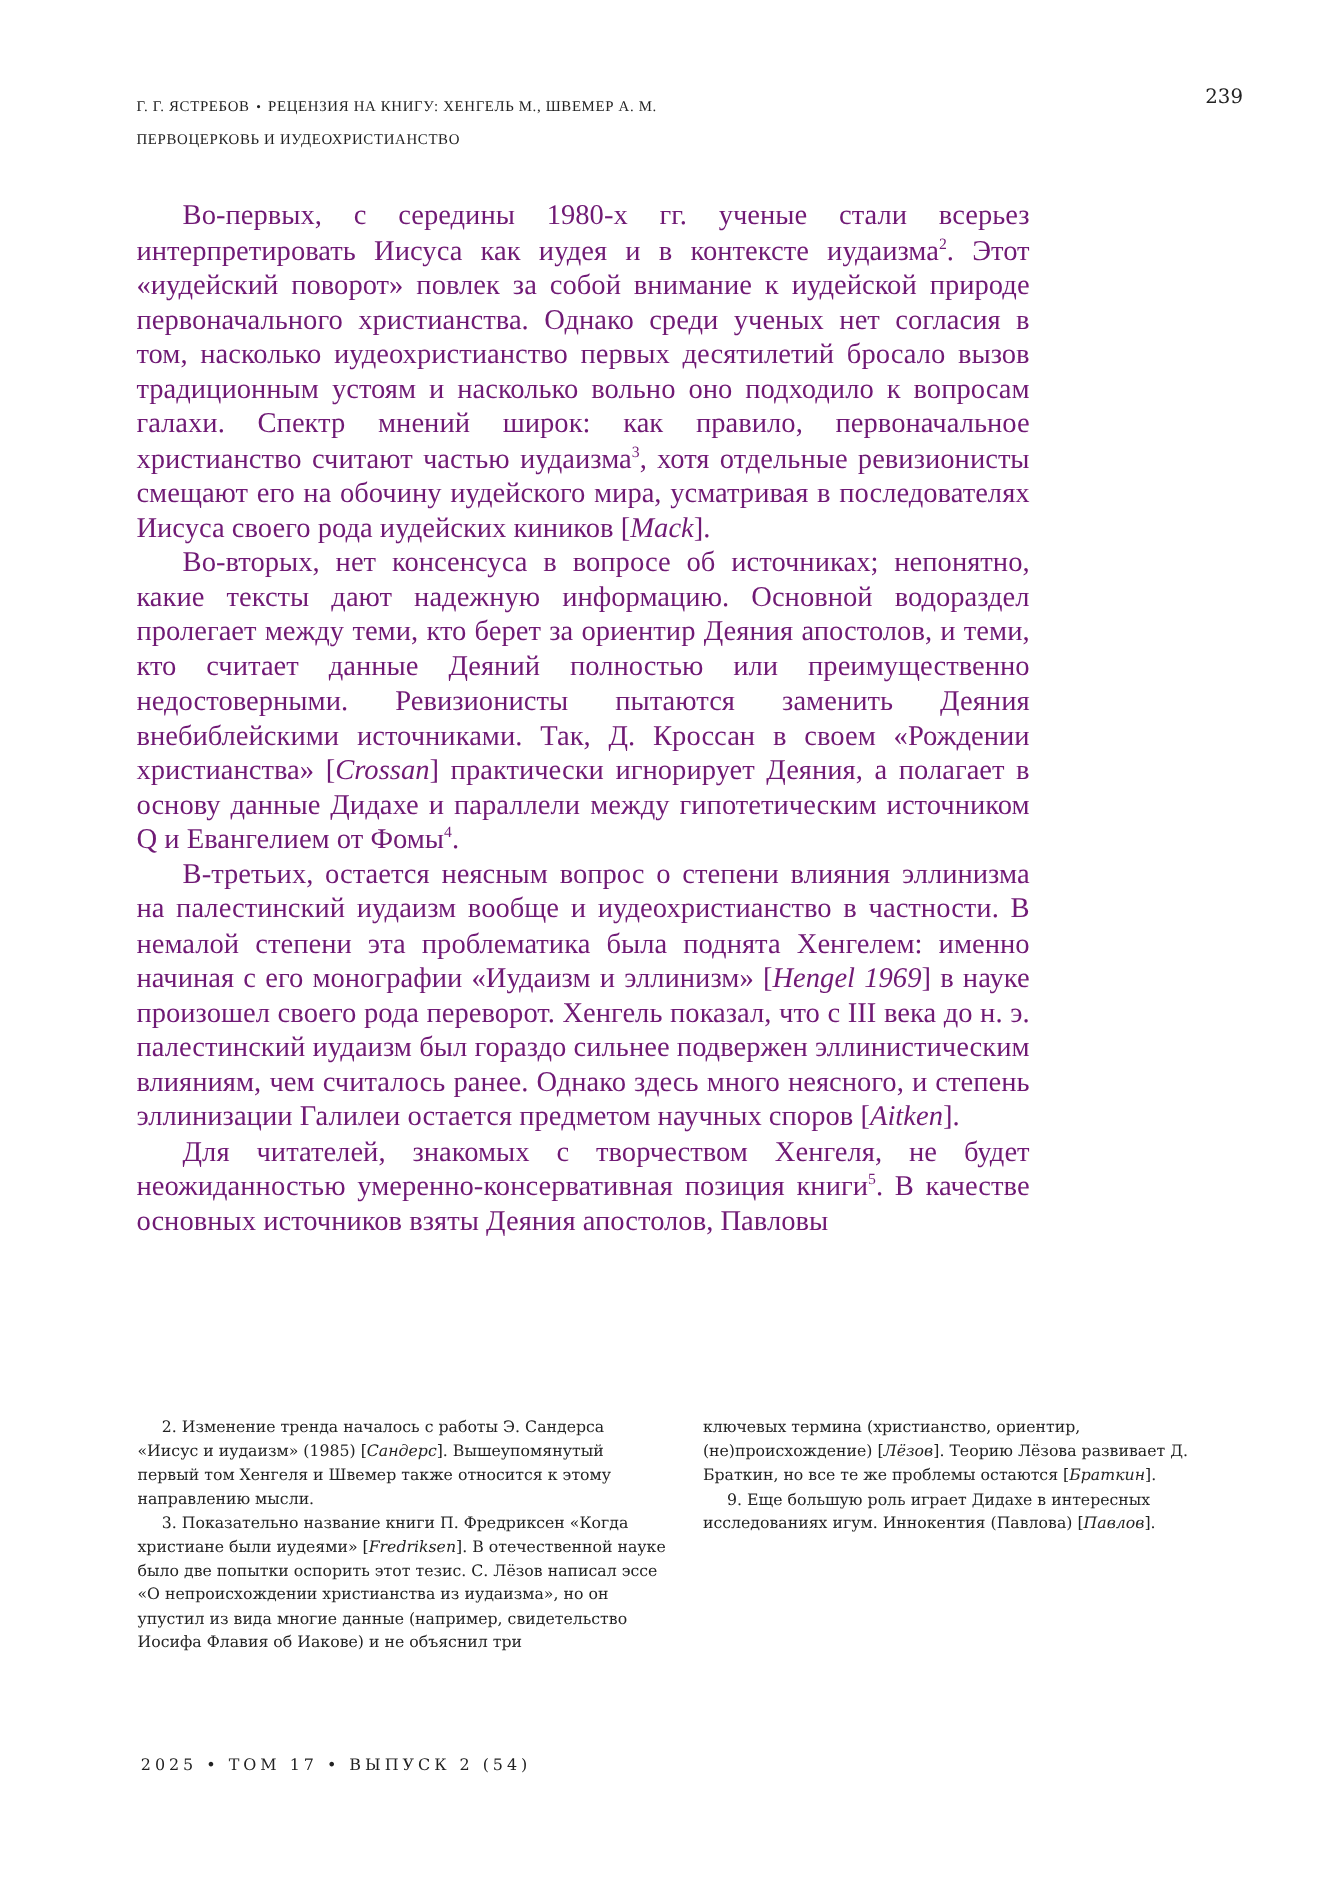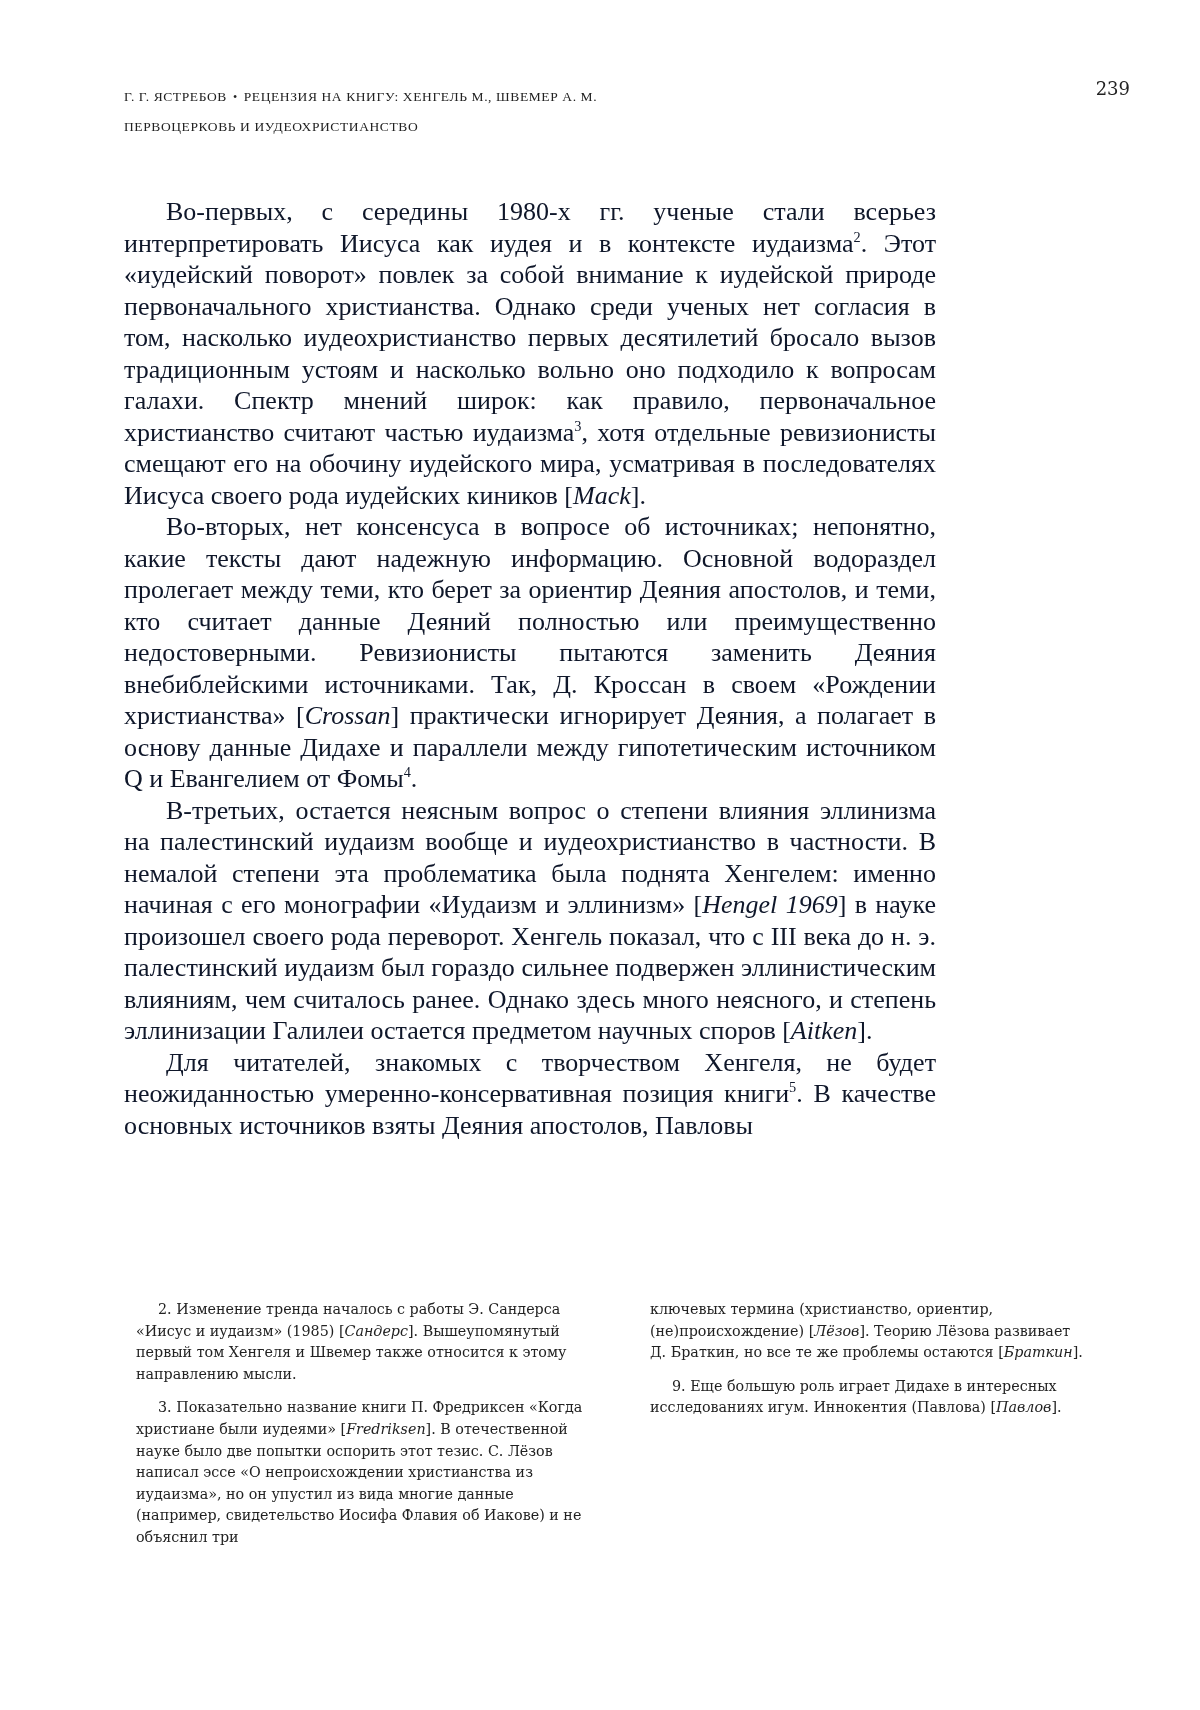--- a/index.html
+++ b/index.html
@@ -6,33 +6,33 @@
     body { width: 1200px; height: 1710px; position: relative; overflow: hidden; color: #1c1c1c; }
     .page { position: absolute; left: 0; top: 0; width: 1200px; height: 1710px; }
 
     .running-head { position: absolute; left: 124px; top: 82px; width: 930px;
       font-family: "Liberation Serif", serif; font-size: 13.5px; letter-spacing: 0.6px;
       text-transform: uppercase; color: #222; line-height: 30px; }
     .running-head .dot { display: inline-block; margin: 0 6px; font-size: 12px; }
     .page-number { position: absolute; right: 70px; top: 78px; font-family: "DejaVu Serif", serif;
       font-size: 18px; color: #222; }
 
-    .main-text { position: absolute; left: 124px; top: 196px; width: 812px;
+    .main-text { position: absolute; left: 124px; top: 180px; width: 812px;
       font-family: "Liberation Serif", serif; font-size: 26px; line-height: 31.5px;
-      text-align: justify; hyphens: manual; color: #0f172a; }
+      text-align: justify; hyphens: manual; color: #701a75; }
     .main-text p { margin: 0; text-indent: 42px; }
     .main-text sup, .footnotes sup { font-size: 0.55em; vertical-align: super; line-height: 0; }
     .main-text i, .footnotes i { font-style: italic; }
 
     .footnotes { position: absolute; top: 1287px; left: 124px; width: 1000px;
       display: flex; gap: 28px; font-family: "DejaVu Serif", serif; font-size: 14.3px;
       line-height: 21.6px; color: #222; }
     .fn-col { width: 486px; text-align: left; }
     .fn-col.right { width: 460px; }
-    .fn { margin: 12px; }
+    .fn { margin: 1px; }
     .fn.indent { text-indent: 22px; }
 
     .journal-footer { position: absolute; left: 128px; top: 1590px;
       font-family: "DejaVu Serif", serif; font-size: 14.5px; letter-spacing: 3.6px;
       text-transform: uppercase; color: #222; line-height: 30px; }
   </style>
 </head>
 <body>
 
 <div class="page">
@@ -61,15 +61,22 @@
       <p class="fn indent"><span>2. Изменение тренда началось с работы Э. Сандерса «Иисус и иудаизм» (1985) [</span><i>Сандерс</i><span>]. Вышеупомянутый первый том Хенгеля и Швемер также относится к этому направлению мысли.</span></p>
       <p class="fn indent"><span>3. Показательно название книги П. Фредриксен «Когда христиане были иудеями» [</span><i>Fredriksen</i><span>]. В отечественной науке было две попытки оспорить этот тезис. С. Лёзов написал эссе «О непроисхождении христианства из иудаизма», но он упустил из вида многие данные (например, свидетельство Иосифа Флавия об Иакове) и не объяснил три</span></p>
     </div>
     <div class="fn-col right">
       <p class="fn"><span>ключевых термина (христианство, ориентир, (не)происхождение) [</span><i>Лёзов</i><span>]. Теорию Лёзова развивает Д. Браткин, но все те же проблемы остаются [</span><i>Браткин</i><span>].</span></p>
       <p class="fn indent"><span>9. Еще большую роль играет Дидахе в интересных исследованиях игум. Иннокентия (Павлова) [</span><i>Павлов</i><span>].</span></p>
     </div>
   </div>
 
   <div class="journal-footer">
+    <div>
+      <span>2025</span>
+      <span>•</span>
+      <span>Том 17</span>
+      <span>•</span>
+      <span>Выпуск 2 (54)</span>
+    </div>
   </div>
 
 </div>
 
 </body></html>

